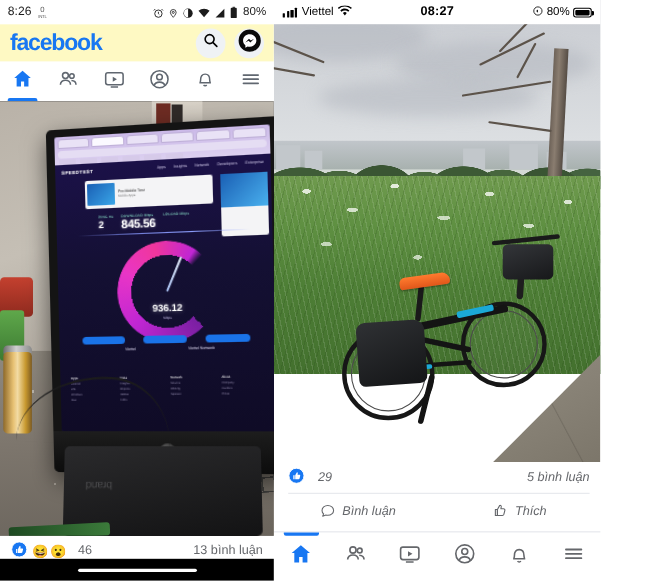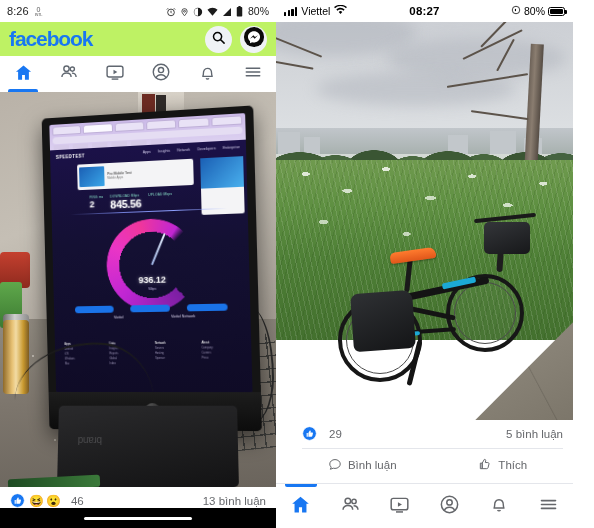--- a/index.html
+++ b/index.html
@@ -2,21 +2,21 @@
 <html><head>
 <meta charset="utf-8">
 <style>
   * { margin:0; padding:0; box-sizing:border-box; }
   html,body { width:594px; height:528px; overflow:hidden; background:#fff;
               font-family:"Liberation Sans", sans-serif; }
   .screen { position:relative; width:594px; height:528px; display:flex; }
 
   
   .panel { position:relative; height:528px; overflow:hidden; background:#fff; }
-  .panel-left  { width:276px; }
+  .panel-left  { width:249px; }
   .panel-right { width:297px; }
 
   
   .android-status {
     height:22px; background:#fff; display:flex; align-items:center;
     padding:0 7px; font-size:10.5px; color:#1c1c1c; position:relative; z-index:5;
   }
   .as-left { display:flex; align-items:center; gap:6px; }
   .as-time { font-size:11px; letter-spacing:.1px; }
   .as-kbdicon { display:flex; flex-direction:column; align-items:center; line-height:1;
@@ -47,21 +47,21 @@
                border-radius:1px; }
   .sig-bars { display:flex; align-items:flex-end; gap:1.4px; height:9px; }
   .sig-bars i { width:2.3px; background:#000; border-radius:.6px; display:block; }
   .sig-bars i:nth-child(1){ height:3.5px; }
   .sig-bars i:nth-child(2){ height:5.2px; }
   .sig-bars i:nth-child(3){ height:7px; }
   .sig-bars i:nth-child(4){ height:9px; }
 
   
   .fb-header { height:34px; display:flex; align-items:center; padding:0 9px;
-               background:#bef264; }
+               background:#fef9c3; }
   .fb-logo { font-size:21px; font-weight:700; color:#1877F2; letter-spacing:-1.1px; }
   .fb-header-actions { margin-left:auto; display:flex; align-items:center; gap:8px; }
   .circ-btn { width:27px; height:27px; border-radius:50%; background:#EFF2F5;
               display:flex; align-items:center; justify-content:center; }
   .msgr-btn { width:27px; height:27px; border-radius:50%; background:#EFF2F5;
               display:flex; align-items:center; justify-content:center; }
 
   
   .fb-nav { height:36px; display:flex; align-items:stretch; background:#fff;
             position:relative; }
@@ -646,21 +646,21 @@
               <path d="M9 12a3 3 0 013-3v6a3 3 0 01-3-3z" fill="#000" stroke="none"></path>
           </svg>
         </span>
         <span class="ios-batt-pct">80%</span>
         <span class="batt-shell">
           <span class="batt-fill" style="right:1px"></span>
         </span>
       </div>
     </div>
 
-    <div style="position:absolute; top:420px; left:16px; right:0;">
+    <div style="position:absolute; top:420px; left:3px; right:0;font-style:italic;">
       <div class="reaction-row">
         <div class="reaction-left">
           <span>
             <svg width="15" height="15" viewBox="0 0 24 24">
               <circle cx="12" cy="12" r="11" fill="#1877F2" stroke="#fff" stroke-width="1.4"></circle>
               <path d="M7.4 11.2h1.9v6H7.4zM10.2 11.2l2.3-4.1c.9-.3 1.6.3 1.5 1.2l-.4 2.2h2.6c.9 0 1.5.8 1.3 1.6l-1 3.9c-.2.7-.7 1.2-1.4 1.2h-4.9z" fill="#fff"></path>
             </svg>
           </span>
           <span class="rx-count">29</span>
         </div>

